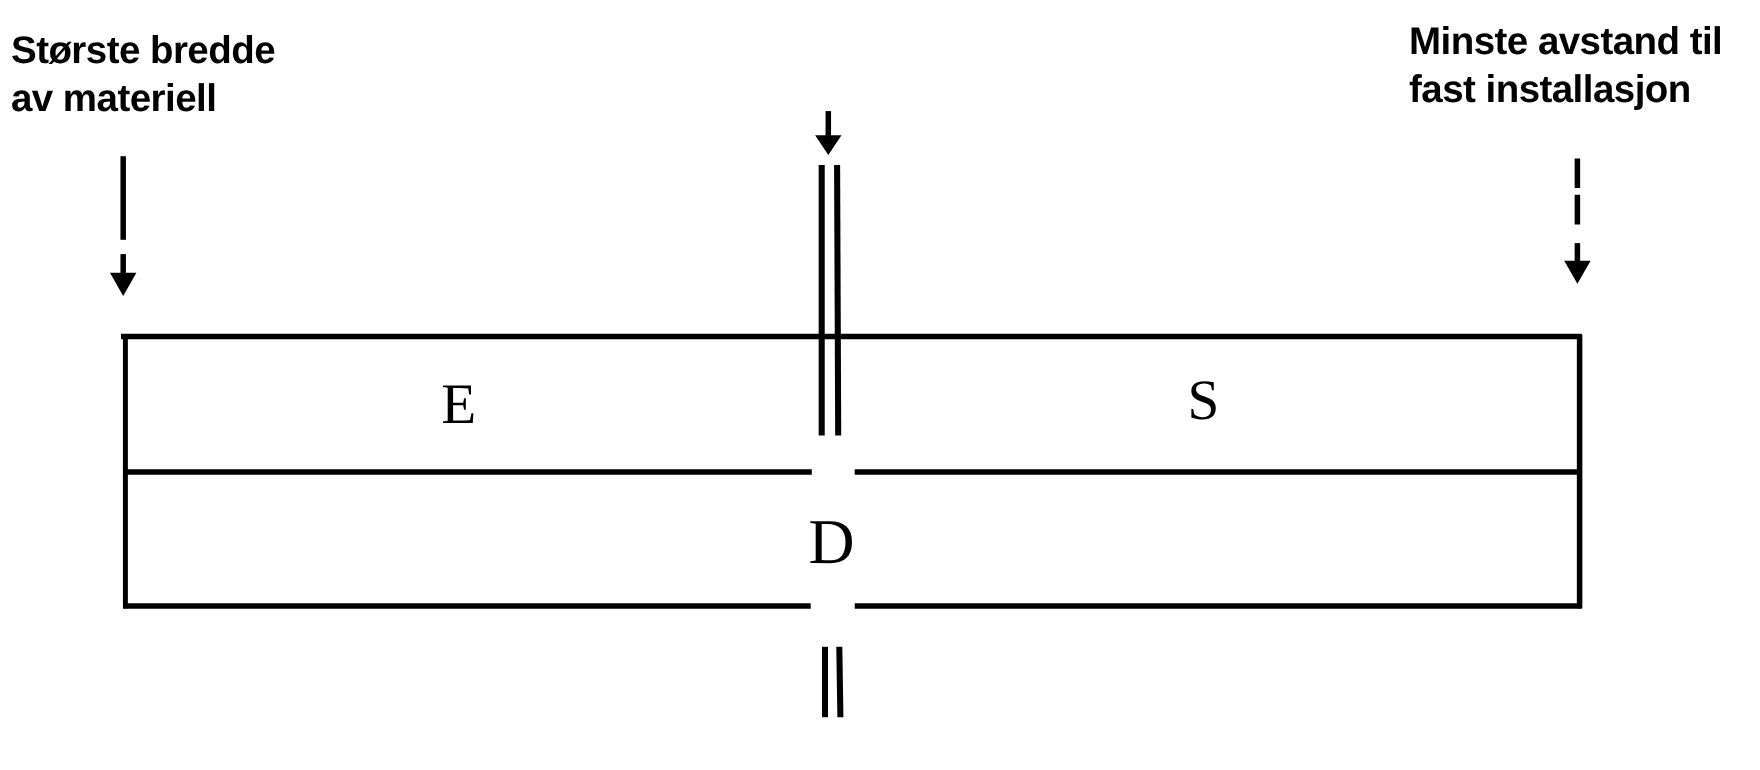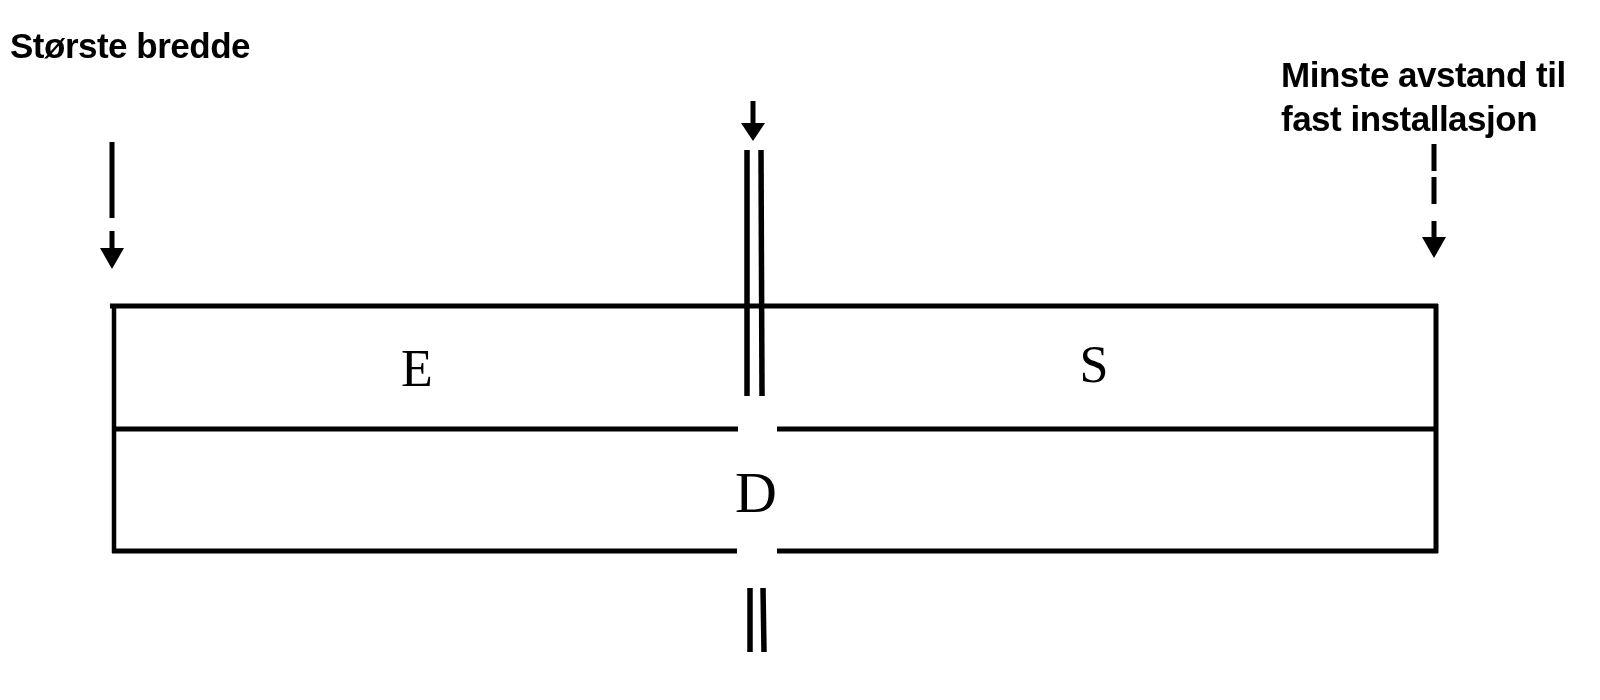--- a/index.html
+++ b/index.html
@@ -84,24 +84,25 @@
       <line x1="1436" y1="304" x2="1436" y2="553" stroke="#000" stroke-width="5"></line>
       <line x1="112" y1="551" x2="737" y2="551" stroke="#000" stroke-width="5"></line>
       <line x1="777" y1="551" x2="1438" y2="551" stroke="#000" stroke-width="5"></line>
       <line x1="112" y1="429" x2="738" y2="429" stroke="#000" stroke-width="5"></line>
       <line x1="777" y1="429" x2="1436" y2="429" stroke="#000" stroke-width="5"></line>
     </g>
   </svg>
 
   <div class="diagram-label" style="left:10px; top:24px;">
     <div>Største bredde</div>
+    <div>av materiell</div>
   </div>
 
 
-  <div class="diagram-label" style="left:1281px; top:16px;margin-top:37px;">
+  <div class="diagram-label" style="left:1281px; top:16px;">
     <div>Minste avstand til</div>
     <div>fast installasjon</div>
   </div>
 
   <div class="zone-letter e" style="left:417px; top:368px;">E</div>
 
   <div class="zone-letter s" style="left:1094px; top:364px;">S</div>
 
   <div class="zone-letter d" style="left:756px; top:492px;">D</div>
 

